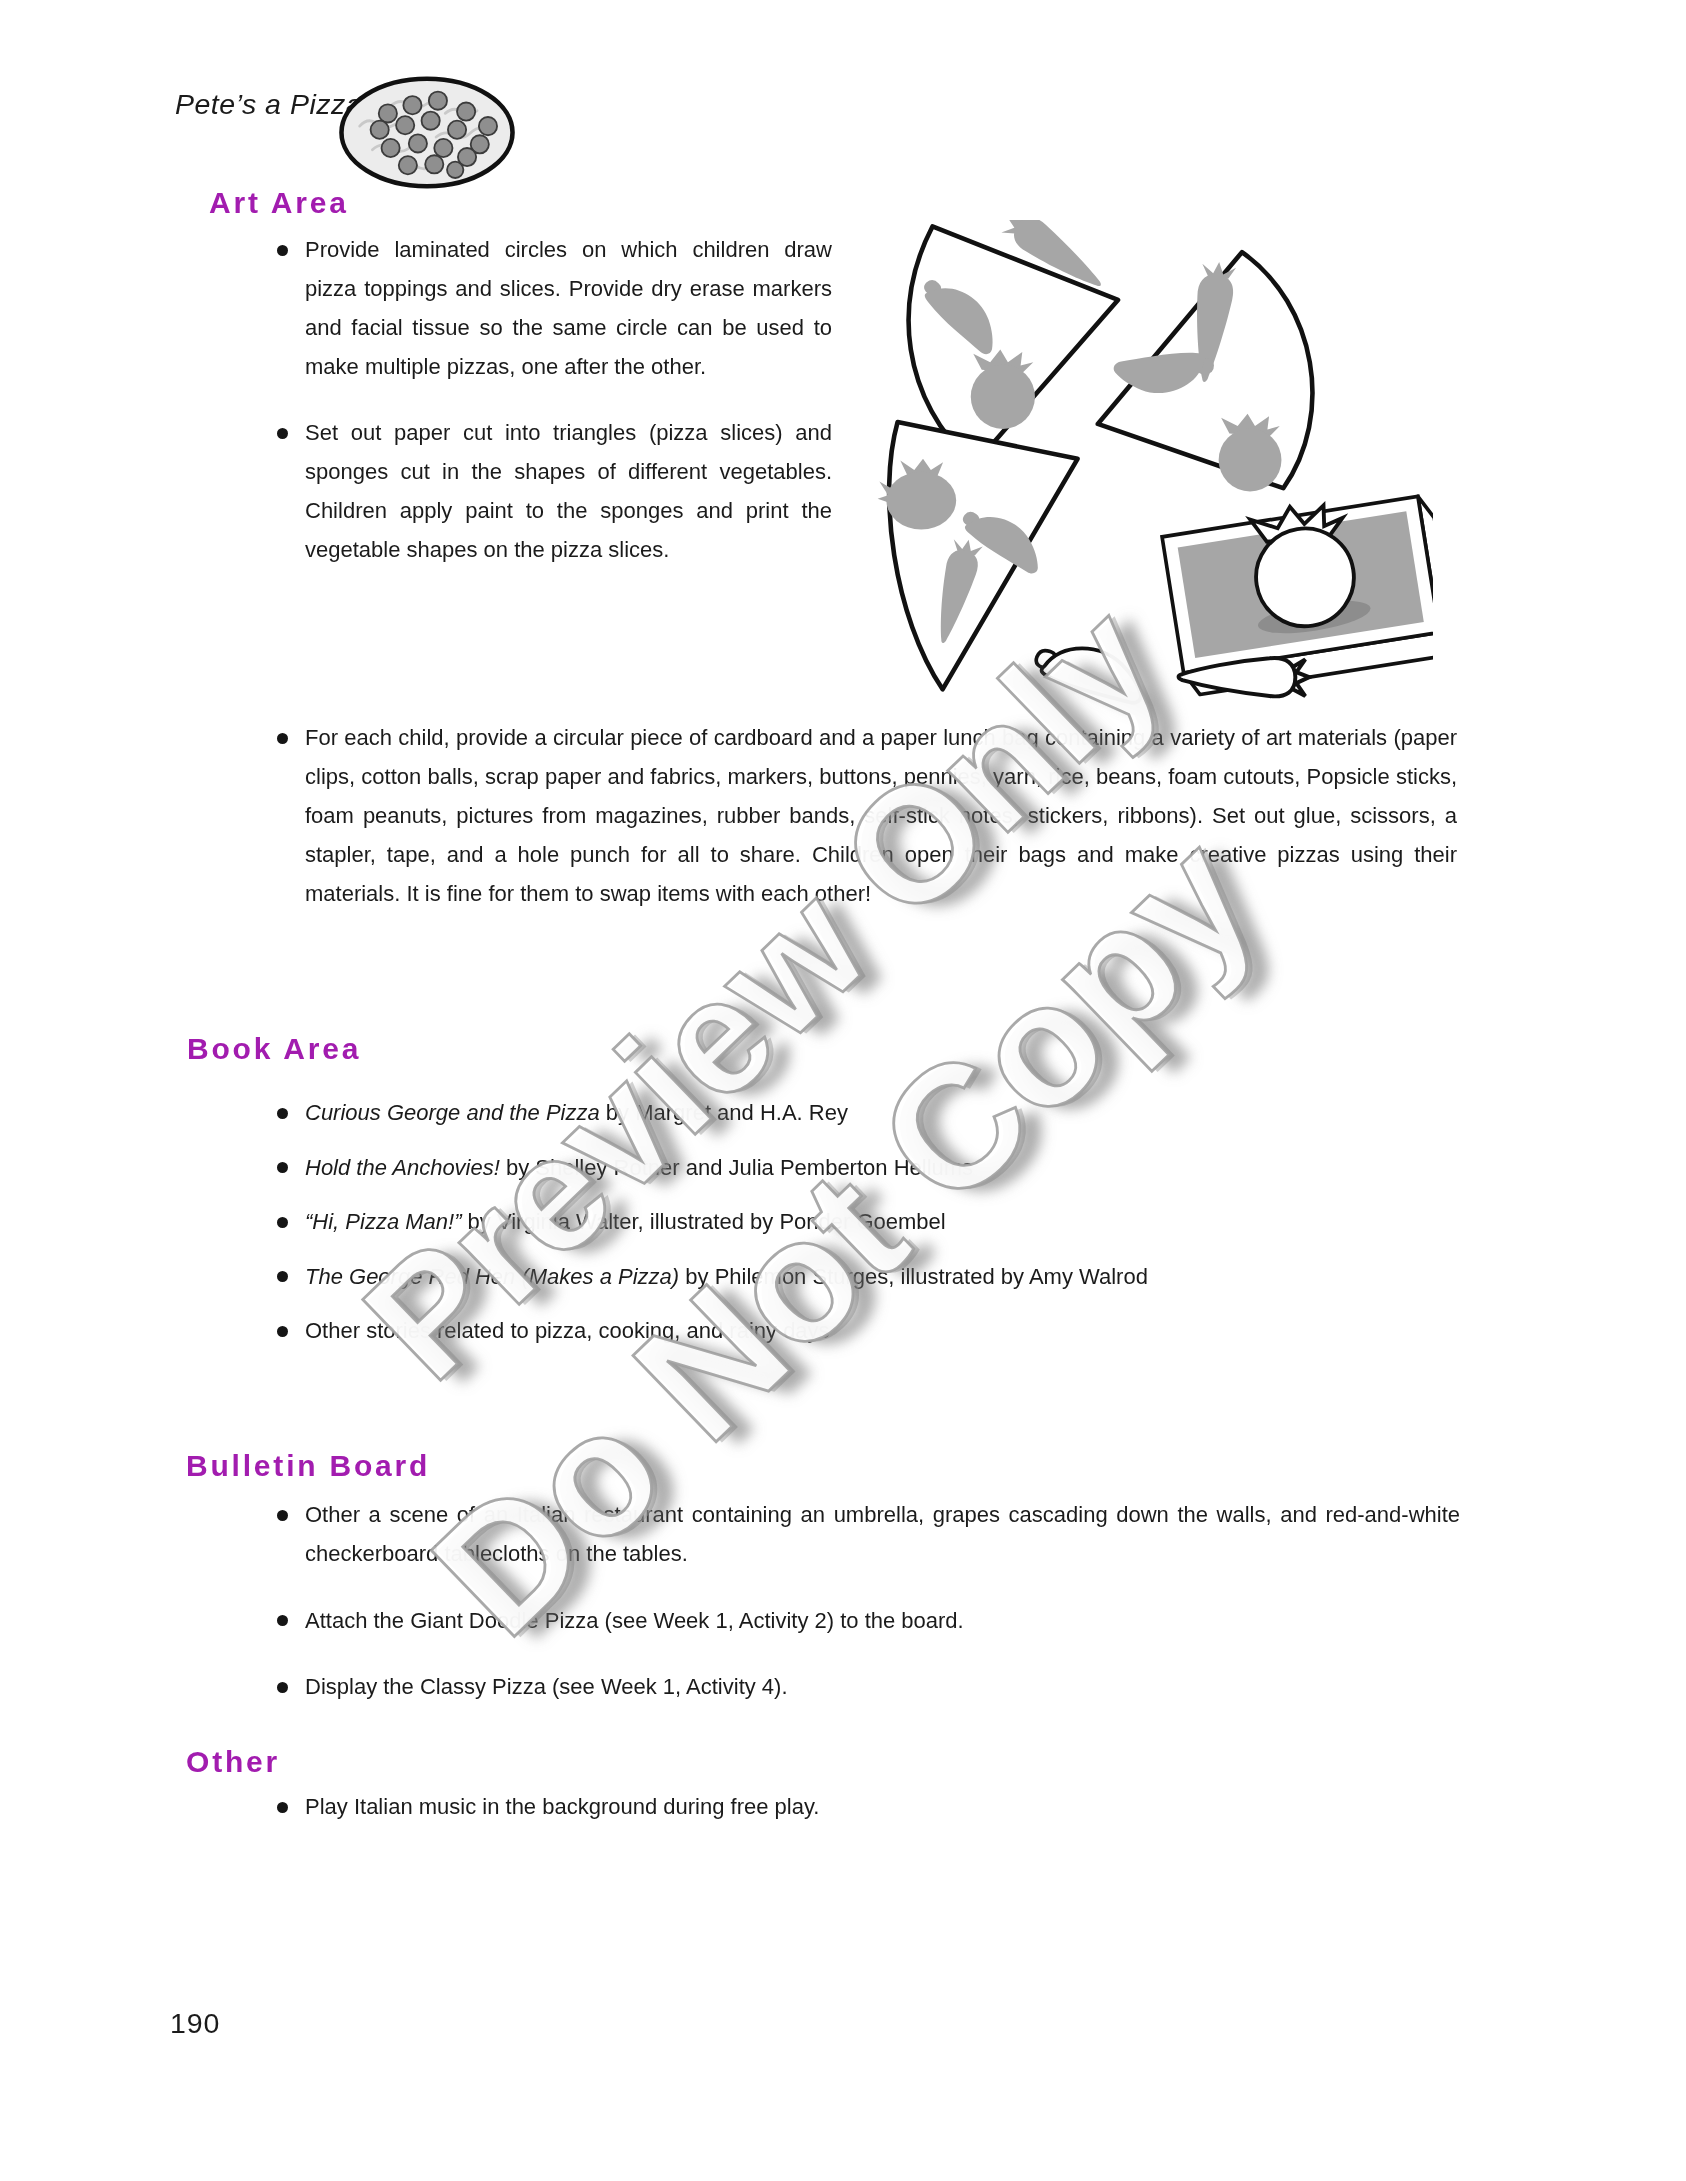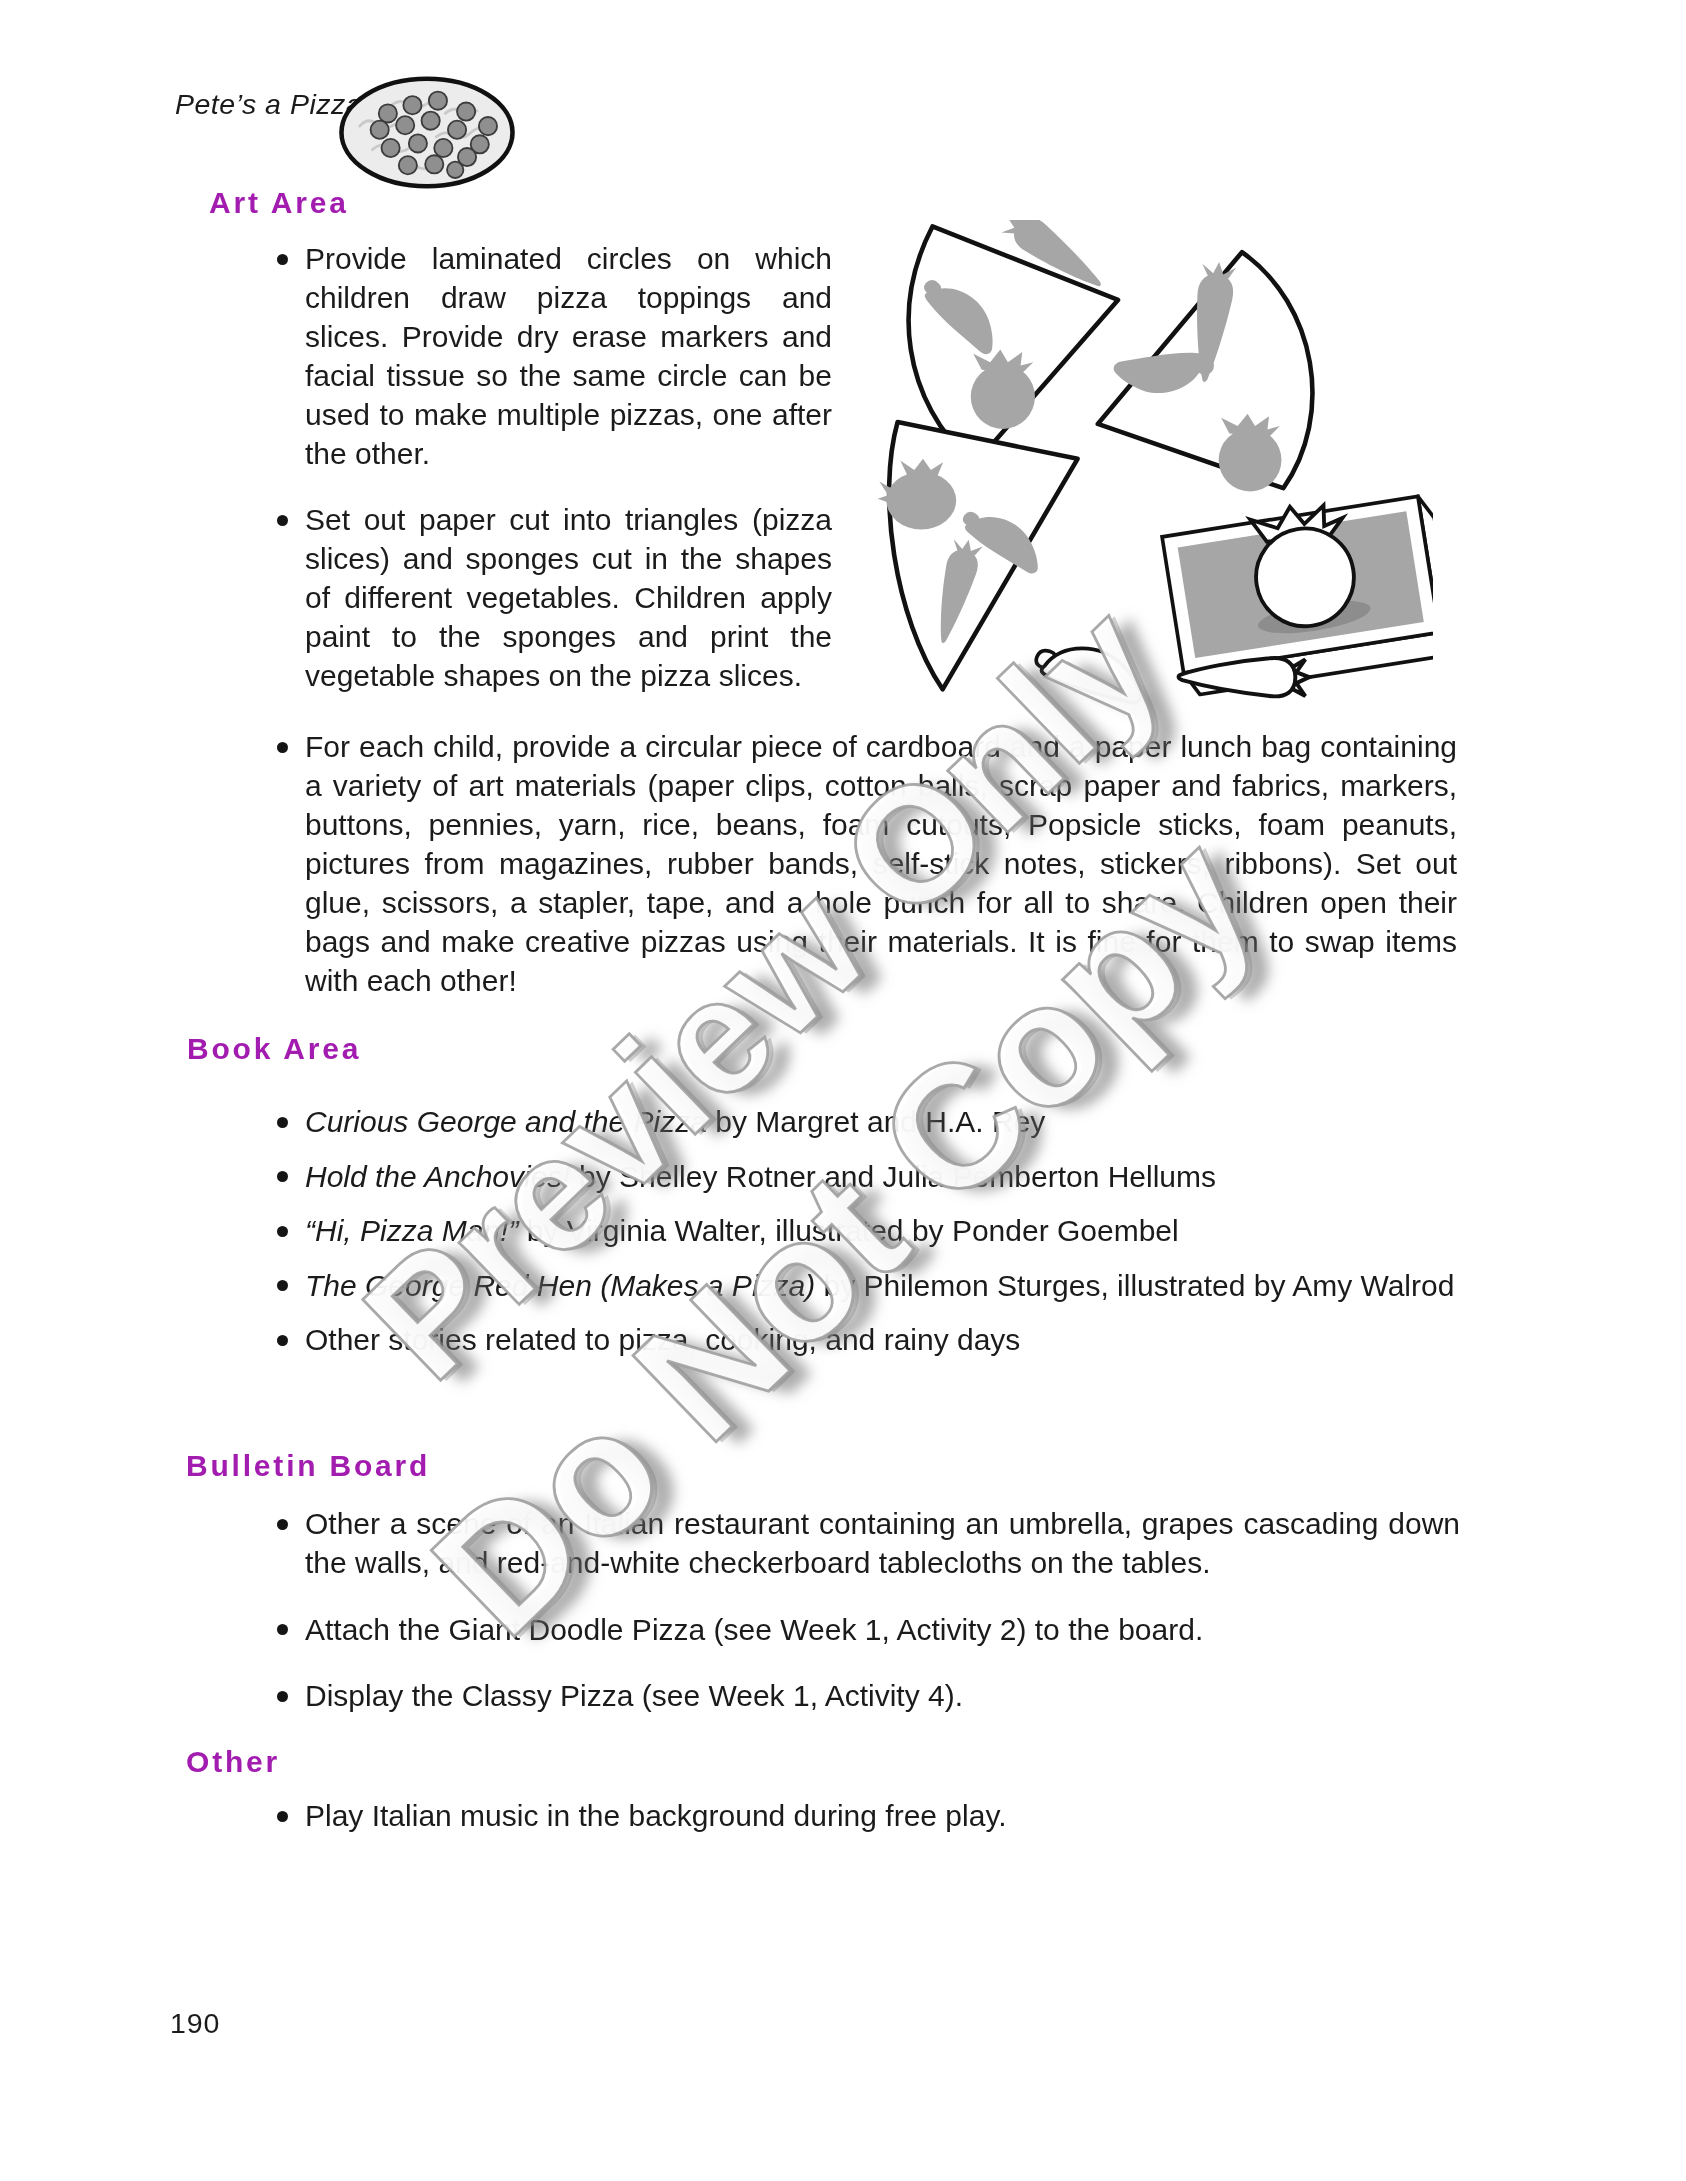--- a/index.html
+++ b/index.html
@@ -12,21 +12,21 @@
   .book-title{left:175px;top:88px;font-size:28.5px;font-style:italic;font-weight:500;letter-spacing:0.5px;}
   .pizza-top{left:336px;top:73px;width:182px;height:119px;}
   
   .h{font-size:30px;font-weight:700;letter-spacing:2.8px;color:#a21caf;}
   #h-art{left:209px;top:186px;}
   #h-book{left:187px;top:1032px;}
   #h-bulletin{left:186px;top:1449px;}
   #h-other{left:186px;top:1745px;}
   
   .list{position:absolute;}
-  .li{position:relative;padding-left:30px;font-size:30px;line-height:39px;margin-top:9px;}
+  .li{position:relative;padding-left:30px;font-size:22px;line-height:39px;}
   .dot{position:absolute;left:1.8px;top:14.7px;width:11px;height:11px;border-radius:50%;background:#151515;}
   .just{text-align:justify;}
   #art-narrow{left:275px;top:230px;width:557px;}
   #art-narrow .li{margin-bottom:27px;}
   #art-wide{left:275px;top:718px;width:1182px;}
   #book-list{left:275px;top:1093px;width:1194px;}
   #book-list .li{margin-bottom:15.6px;}
   .ttl{font-style:italic;}
   #bulletin-list{left:275px;top:1495px;width:1185px;}
   #bulletin-list .li{margin-bottom:27.5px;}

